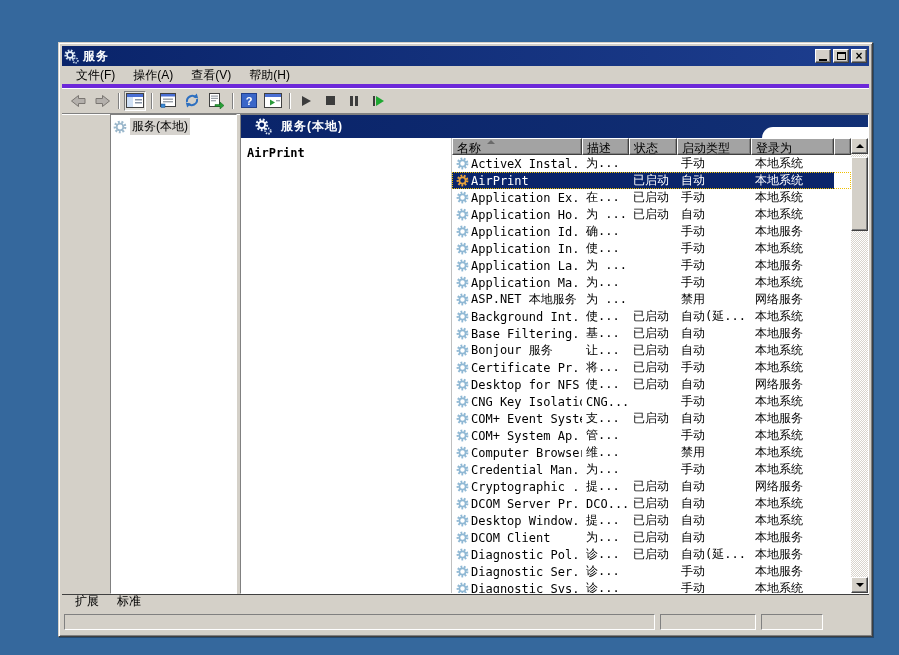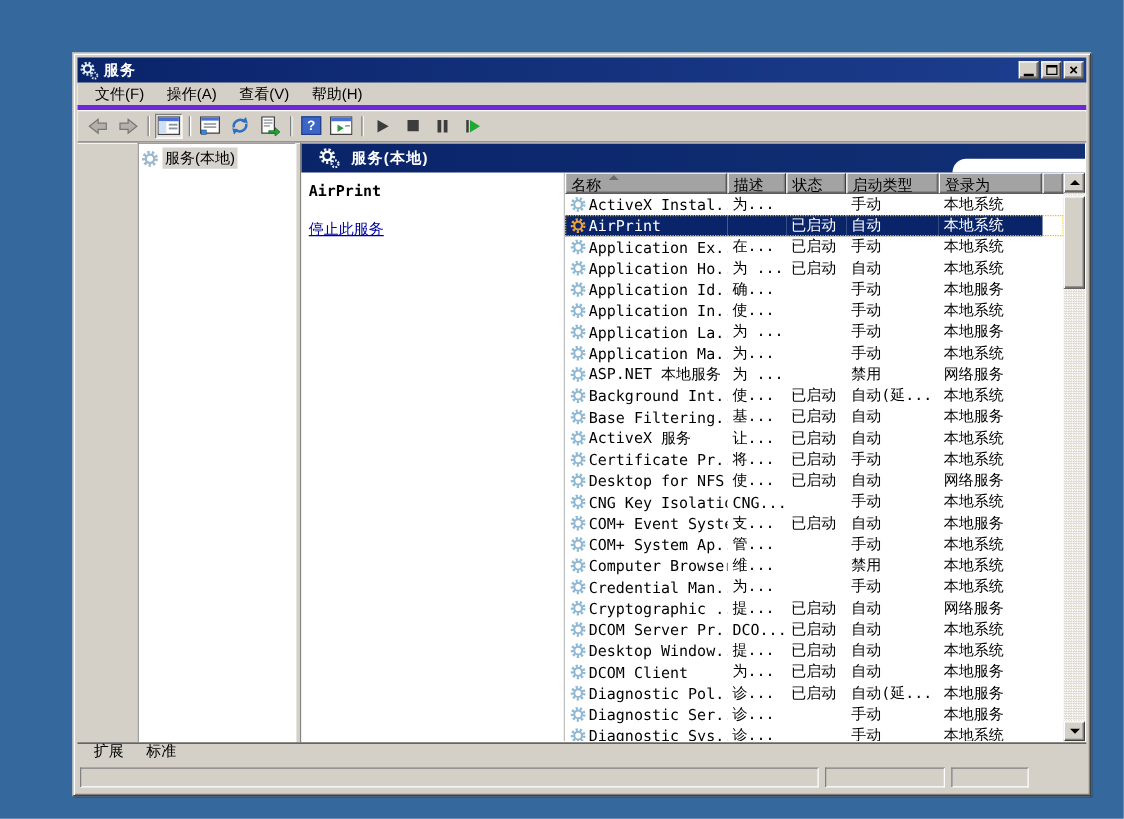--- a/index.html
+++ b/index.html
@@ -237,21 +237,20 @@
           <circle cx="11.5" cy="11.5" r="2.4" fill="none" stroke="#e8f0f8" stroke-width="1.6" stroke-dasharray="1.2 1"></circle>
         </svg>
         <span class="btxt">服务(本地)</span>
         <span class="curve"></span>
       </div>
 
       <div class="midbody">
 
         <div class="taskpane">
           <div class="svc-title">AirPrint</div>
-          <div class="task-link">停止此服务</div>
         </div>
 
         <div class="listpane">
           <div class="lheader">
             <span class="hcell c-name">
               <span>名称</span>
               <span class="sort-asc"></span>
             </span>
             <span class="hcell c-desc">
                 <span>描述</span>
@@ -410,21 +409,21 @@
     <div class="c-status">已启动</div>
     <div class="c-startup">自动</div>
     <div class="c-logon">本地服务</div>
   </div>
               <div class="srow">
     <div class="c-name">
       <svg class="gear" width="13" height="13" viewBox="0 0 13 13">
         <circle cx="6.5" cy="6.5" r="4.6" fill="none" stroke="currentColor" stroke-width="2.6" stroke-dasharray="1.7 1.5"></circle>
         <circle cx="6.5" cy="6.5" r="3.1" fill="none" stroke="currentColor" stroke-width="1.7"></circle>
       </svg>
-      <span class="txt">ActiveX 服务</span>
+      <span class="txt">Bonjour 服务</span>
     </div>
     <div class="c-desc">让...</div>
     <div class="c-status">已启动</div>
     <div class="c-startup">自动</div>
     <div class="c-logon">本地系统</div>
   </div>
               <div class="srow">
     <div class="c-name">
       <svg class="gear" width="13" height="13" viewBox="0 0 13 13">
         <circle cx="6.5" cy="6.5" r="4.6" fill="none" stroke="currentColor" stroke-width="2.6" stroke-dasharray="1.7 1.5"></circle>

